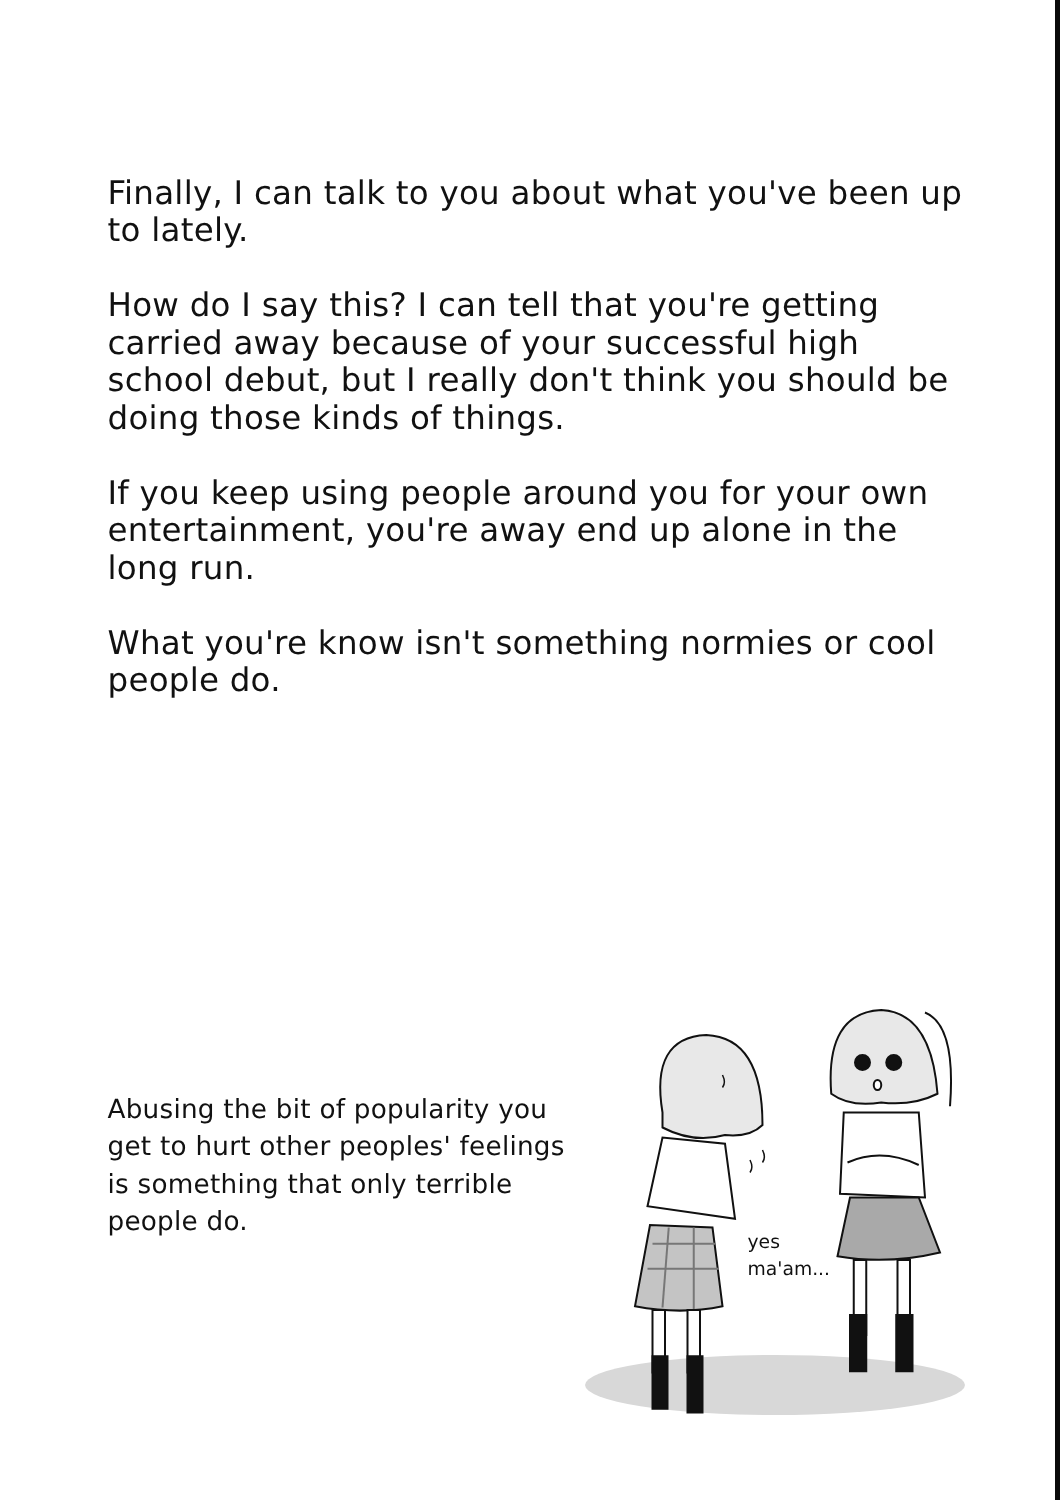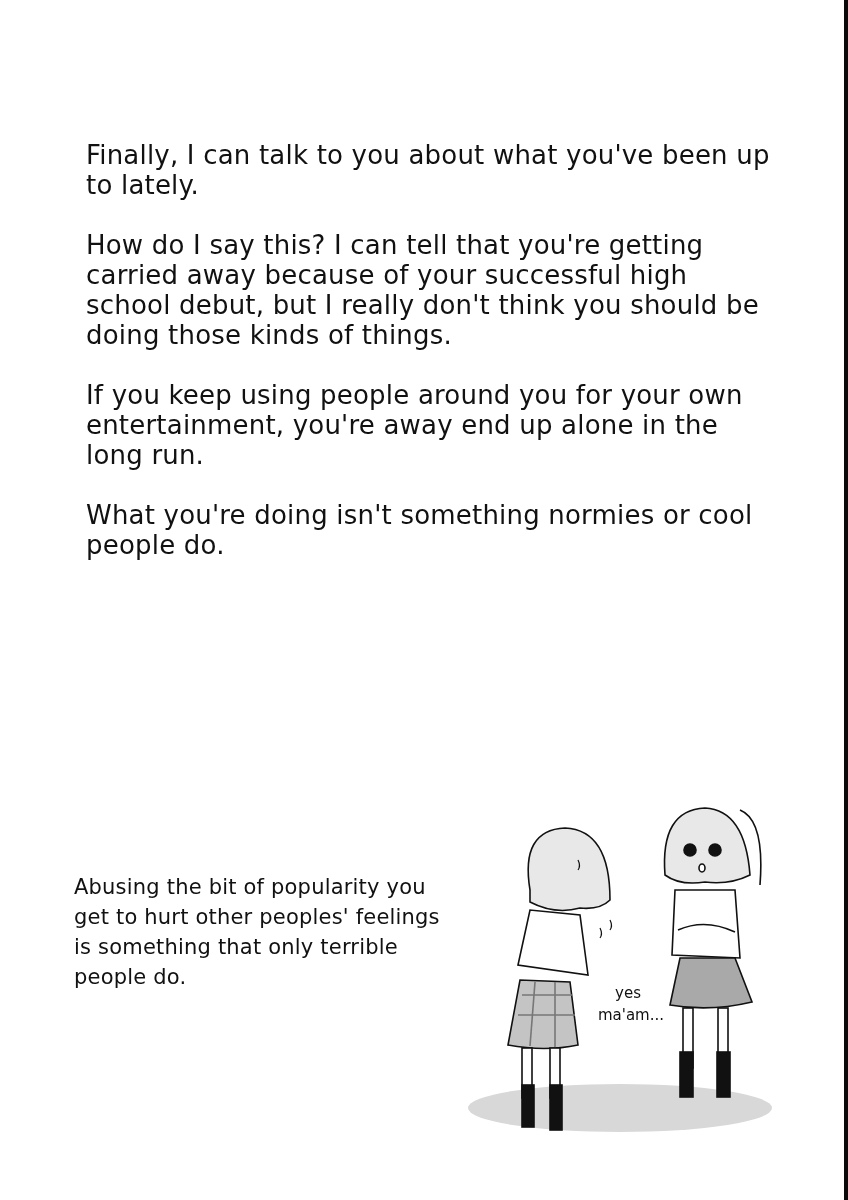--- a/index.html
+++ b/index.html
@@ -7,39 +7,39 @@
       width: 848px; height: 1200px; background: #ffffff; position: relative; overflow: hidden;
       font-family: "DejaVu Sans", sans-serif; color: #111;
     }
     .edge-bar { position: absolute; left: 844px; top: 0; width: 4px; height: 1200px; background: #0a0a0a; }
     .letter { position: absolute; left: 86px; top: 140px; width: 690px; }
     .para {
       font-size: 26px; line-height: 30px; margin: 0 0 30px 0; letter-spacing: 0.2px;
       font-weight: 400;
     }
     .closing {
-      position: absolute; left: 74px; top: 872px; width: 370px;
+      position: absolute; left: 86px; top: 872px; width: 370px;
       font-size: 21px; line-height: 30px; letter-spacing: 0.2px;
     }
     .illustration { position: absolute; left: 460px; top: 790px; width: 320px; height: 360px; }
     .speech {
-      position: absolute; left: 598px; top: 982px; width: 60px; text-align: center;
+      position: absolute; left: 598px; top: 982px; width: 60px; 
       font-size: 15px; line-height: 22px;
     }
   </style>
 </head>
 <body>
 
 <div class="edge-bar"></div>
 
 <div class="letter">
   <p class="para">Finally, I can talk to you about what you've been up to lately.</p>
   <p class="para">How do I say this? I can tell that you're getting carried away because of your successful high school debut, but I really don't think you should be doing those kinds of things.</p>
   <p class="para">If you keep using people around you for your own entertainment, you're away end up alone in the long run.</p>
-  <p class="para">What you're doing isn't something normies or cool people do.</p>
+  <p class="para">What you're know isn't something normies or cool people do.</p>
 </div>
 
 <div class="closing">Abusing the bit of popularity you get to hurt other peoples' feelings is something that only terrible people do.</div>
 
 <svg class="illustration" viewBox="0 0 320 360">
 
   <ellipse cx="160" cy="318" rx="152" ry="24" fill="#d8d8d8"></ellipse>
 
   <g stroke="#111" stroke-width="1.6" fill="#fff">
     <path d="M70 100 Q60 40 105 38 Q150 40 150 110 Q140 120 120 118 Q95 125 70 112 Z" fill="#e8e8e8"></path>

